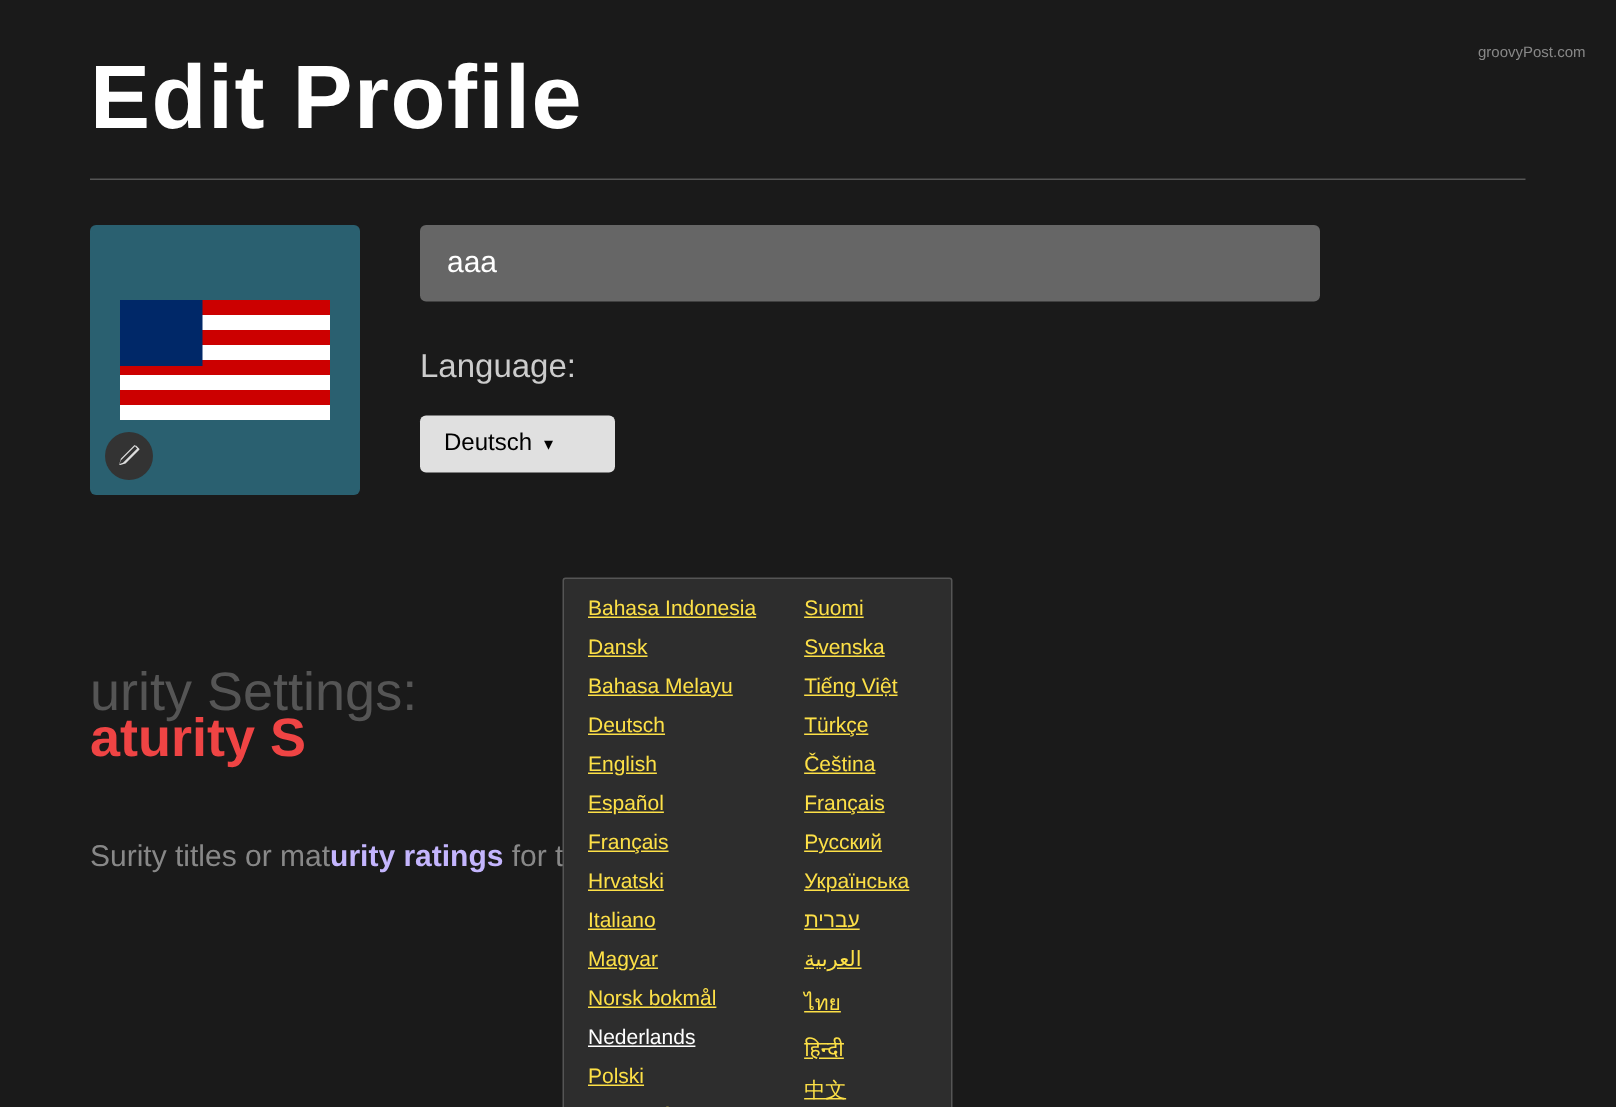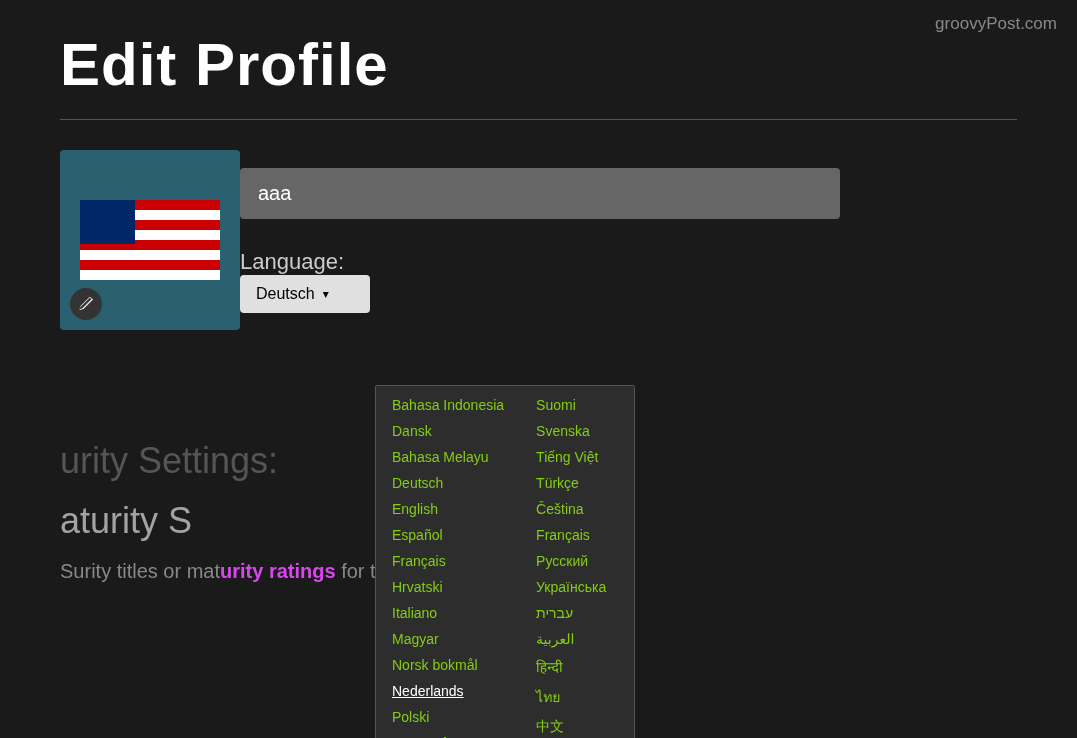--- a/index.html
+++ b/index.html
@@ -8,45 +8,46 @@
       color: #ffffff;
       font-family: Arial, sans-serif;
       width: 1077px;
       min-height: 738px;
       position: relative;
       overflow: hidden;
     }
 
     .watermark {
       position: absolute;
-      top: 14px;
+      top: 30px;
       right: 20px;
       color: #888888;
-      font-size: 17px;
+      font-size: 10px;
       text-align: center;
     }
 
     .page-title {
       font-size: 60px;
       font-weight: bold;
       color: #ffffff;
       padding: 30px 60px 20px 60px;
       letter-spacing: 1px;
     }
 
     .divider {
       border: none;
       border-top: 1px solid #555555;
       margin: 0 60px;
     }
 
     .main-content {
       display: flex;
       padding: 30px 60px;
-      align-items: center;
+      gap: 40px;
+      align-items: flex-start;
     }
 
     .avatar-section {
       flex-shrink: 0;
     }
 
     .avatar-container {
       width: 180px;
       height: 180px;
       background-color: #2a6070;
@@ -117,21 +118,21 @@
       padding: 14px 18px;
       font-size: 20px;
       color: #ffffff;
       outline: none;
       margin-bottom: 30px;
     }
 
     .language-label {
       font-size: 22px;
       color: #cccccc;
-      margin-bottom: 0;
+      margin-bottom: 20px;
     }
 
     .dropdown-btn {
       background-color: #e0e0e0;
       color: #000000;
       border: none;
       border-radius: 4px;
       padding: 10px 16px;
       font-size: 16px;
       cursor: pointer;
@@ -158,64 +159,65 @@
     }
 
     .dropdown-col {
       flex: 1;
       padding: 6px 0;
     }
 
     .dropdown-item {
       padding: 5px 16px;
       font-size: 14px;
-      color: #84cc16;
+      color: #fde047;
       cursor: pointer;
       white-space: nowrap;
+      text-decoration: underline;
     }
 
     .dropdown-item.highlighted {
       color: #ffffff;
       text-decoration: underline;
     }
 
     .background-text {
       position: absolute;
       top: 440px;
       left: 60px;
       color: #555555;
       font-size: 36px;
       font-weight: normal;
       z-index: 0;
       pointer-events: none;
     }
 
     .background-text-2 {
       position: absolute;
-      top: 500px;
+      top: 471px;
       left: 60px;
-      color: #a3a3a3;
+      color: #ef4444;
       font-size: 36px;
-      font-weight: normal;
+      font-weight: bold;
       z-index: 0;
       pointer-events: none;
     }
 
     .background-text-3 {
       position: absolute;
       top: 560px;
       left: 60px;
       color: #888888;
       font-size: 20px;
       z-index: 0;
       pointer-events: none;
     }
 
     .background-text-3 strong {
-      color: #d946ef;
+      color: #c4b5fd;
     }
   </style>
 </head>
 <body>
 
 <span class="watermark">groovyPost.com</span>
 
 <h1 class="page-title">Edit Profile</h1>
 
 <hr class="divider">
@@ -268,22 +270,22 @@
     <div class="dropdown-item">Suomi</div>
     <div class="dropdown-item">Svenska</div>
     <div class="dropdown-item">Tiếng Việt</div>
     <div class="dropdown-item">Türkçe</div>
     <div class="dropdown-item">Čeština</div>
     <div class="dropdown-item">Français</div>
     <div class="dropdown-item">Русский</div>
     <div class="dropdown-item">Українська</div>
     <div class="dropdown-item">עברית</div>
     <div class="dropdown-item">العربية</div>
+    <div class="dropdown-item">ไทย</div>
     <div class="dropdown-item">हिन्दी</div>
-    <div class="dropdown-item">ไทย</div>
     <div class="dropdown-item">中文</div>
 
   </div>
 </div>
 
 <div class="background-text">urity Settings:</div>
 <div class="background-text-2">aturity S</div>
 <div class="background-text-3">S<span>urity titles or mat</span><strong>urity ratings</strong> for this profile.</div>
 
 </body></html>

